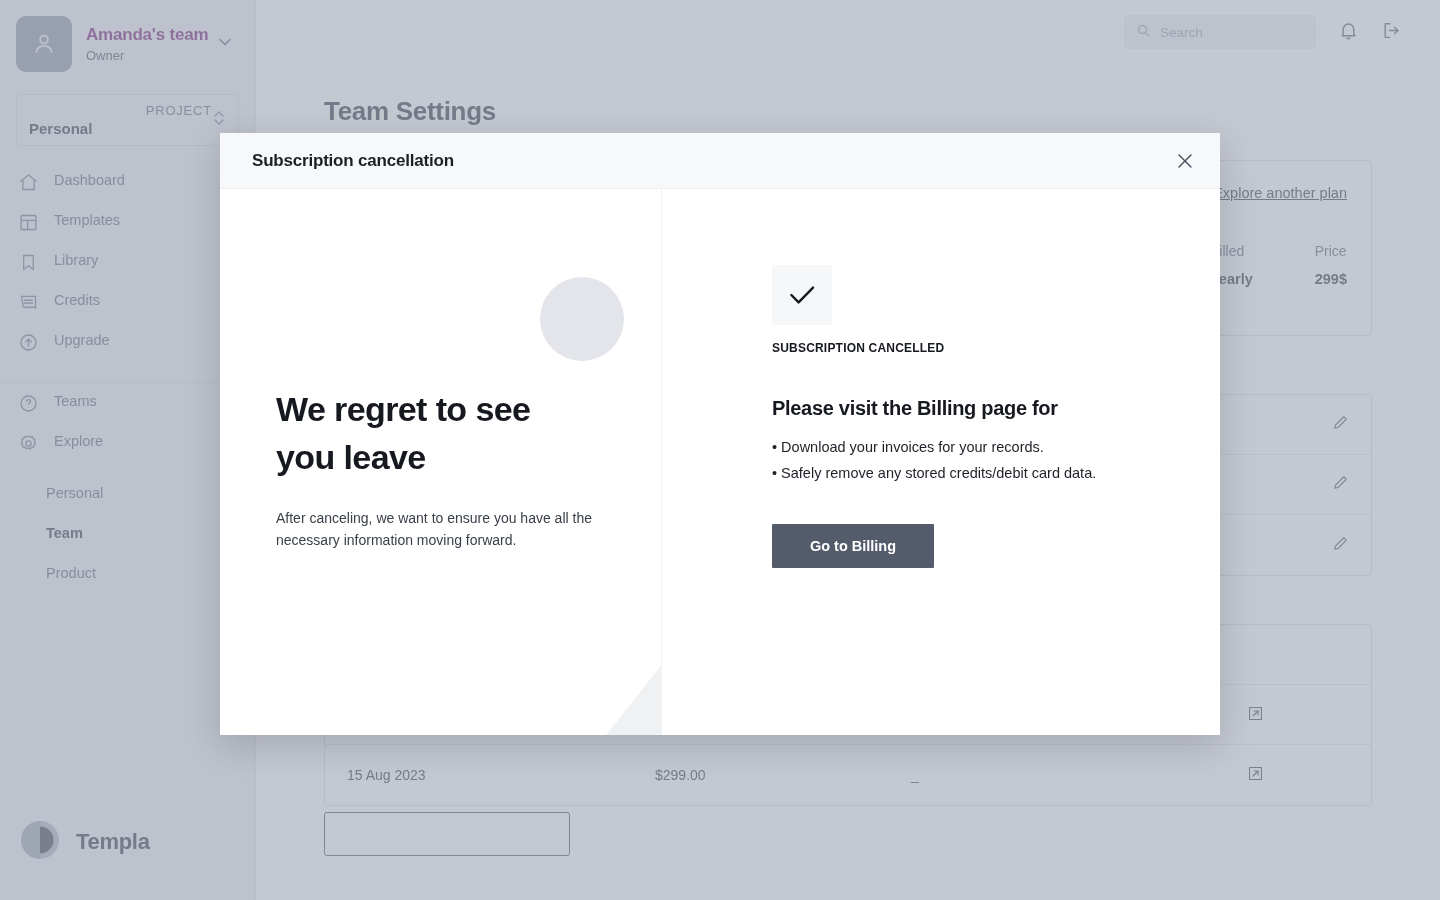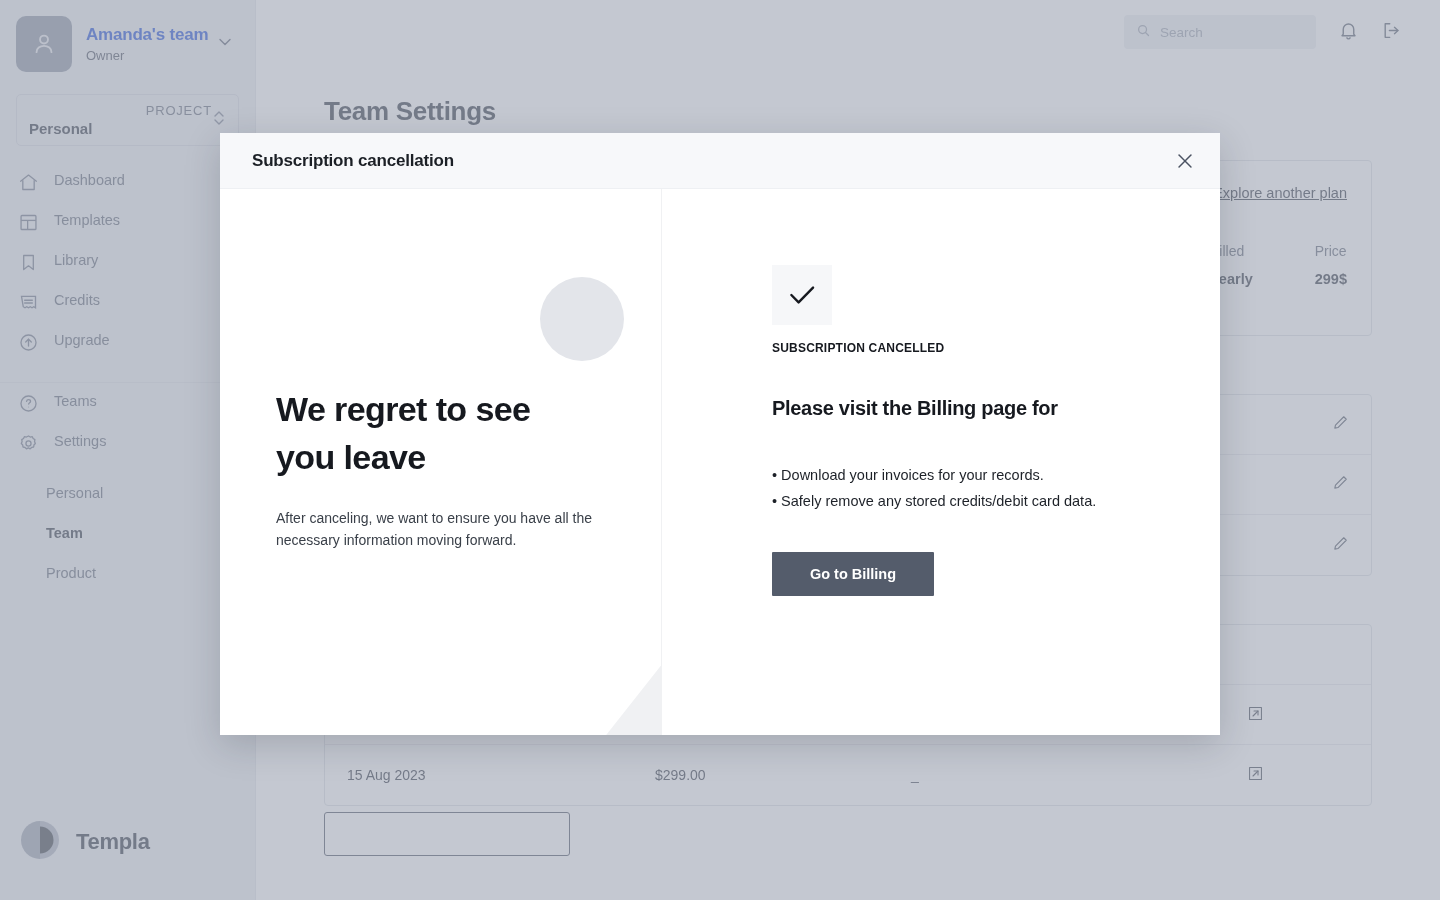--- a/index.html
+++ b/index.html
@@ -31,21 +31,21 @@
   }
   .avatar {
     width: 56px; height: 56px;
     border-radius: 10px;
     background: #8b93a3;
     display: flex; align-items: center; justify-content: center;
     flex: 0 0 auto;
   }
   .team-meta { margin-left: 14px; flex: 1 1 auto; min-width: 0;}
   .team-name {
-    font-size: 17px; font-weight: 700; color: #1d4ed8;
+    font-size: 17px; font-weight: 700; color: #701a75;
     letter-spacing: -0.2px; line-height: 1.2;
   }
   .team-role {
     font-size: 13px; color: #4a5160; margin-top: 3px;
   }
   .chev { color: #5b6373; flex: 0 0 auto; padding-right: 4px;}
 
   .project-box {
     margin: 22px 16px 0 16px;
     border: 1px solid #d7dae1;
@@ -231,21 +231,21 @@
   .cancel-label {
     margin-top: 16px;
     font-size: 12px; font-weight: 700; color: #16191f;
     letter-spacing: 0.2px;
   }
   .m-h2 {
     margin-top: 42px;
     font-size: 20px; font-weight: 700; color: #16191f;
     letter-spacing: -0.3px;
   }
-  .bullets { margin-top: 42px; }
+  .bullets { margin-top: 14px; }
   .bullet {
     font-size: 14.5px; line-height: 26px; color: #1d2128;
   }
   .cta {
     margin-top: 38px;
     width: 162px; height: 44px;
     background: #545c6b; color: #ffffff;
     border: 0; border-radius: 1px;
     font-family: inherit; font-size: 14.5px; font-weight: 700;
     cursor: pointer;
@@ -356,21 +356,21 @@
         <span>Teams</span>
       </div>
 
       <div class="nav-item">
         <span class="ni">
           <svg width="21" height="21" viewBox="0 0 24 24" fill="none" stroke="currentColor" stroke-width="1.5" stroke-linejoin="round">
               <path d="M12 3.4l2 1.2 2.3-.4 1 2.1 2 1.2-.4 2.3.9 2.2-1.6 1.7-.3 2.3-2.3.5-1.7 1.6-2.1-1-2.1 1-1.7-1.6-2.3-.5-.3-2.3-1.6-1.7.9-2.2-.4-2.3 2-1.2 1-2.1 2.3.4z"></path>
               <circle cx="12" cy="12" r="2.9"></circle>
             </svg>
         </span>
-        <span>Settings</span>
+        <span>Explore</span>
       </div>
 
       <div class="nav-sub">
         <span>Personal</span>
       </div>
       <div class="nav-sub active">
         <span>Team</span>
       </div>
       <div class="nav-sub">
         <span>Product</span>

